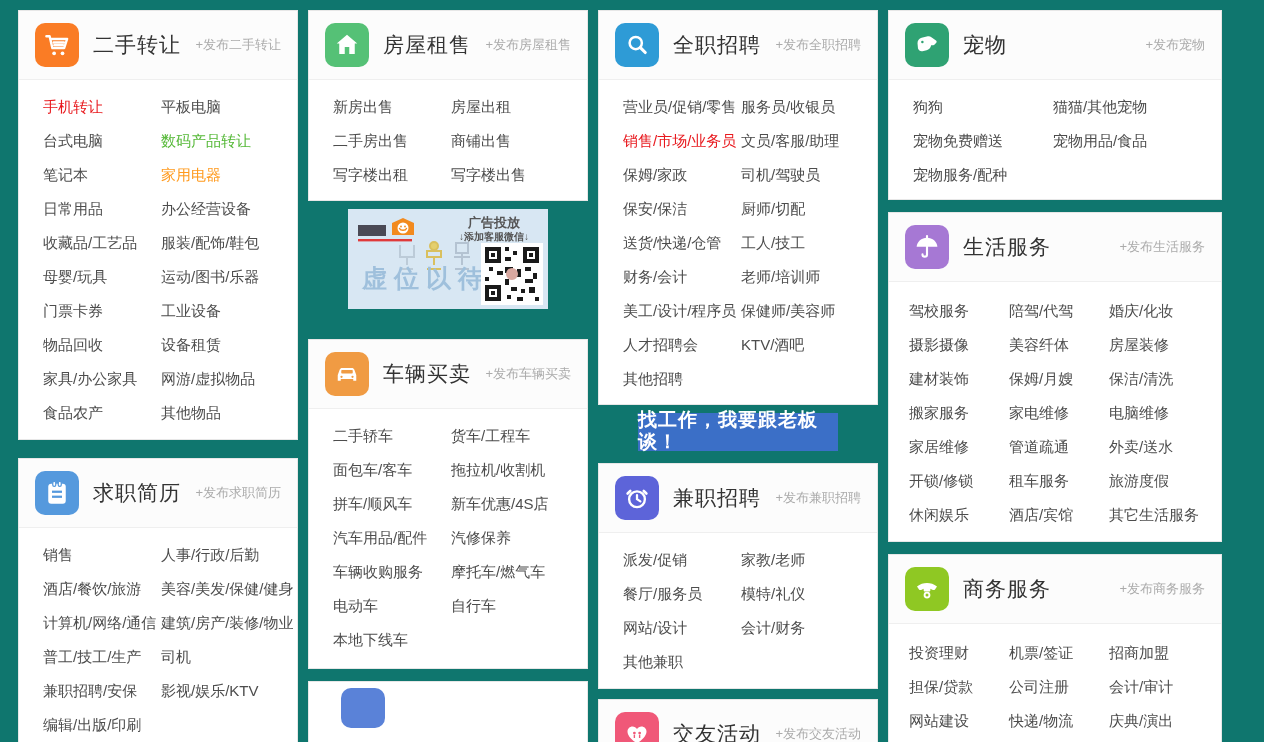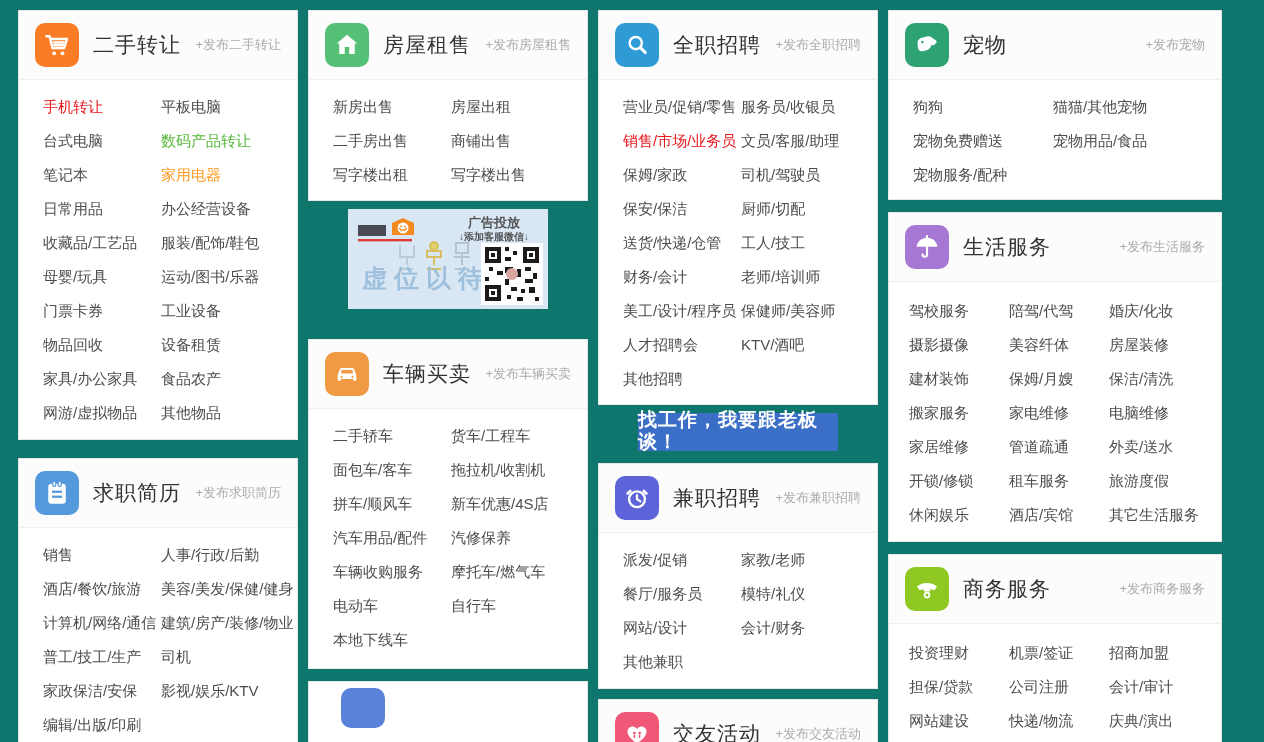--- a/index.html
+++ b/index.html
@@ -67,22 +67,22 @@
           <span class="cat">办公经营设备</span>
           <span class="cat">收藏品/工艺品</span>
           <span class="cat">服装/配饰/鞋包</span>
           <span class="cat">母婴/玩具</span>
           <span class="cat">运动/图书/乐器</span>
           <span class="cat">门票卡券</span>
           <span class="cat">工业设备</span>
           <span class="cat">物品回收</span>
           <span class="cat">设备租赁</span>
           <span class="cat">家具/办公家具</span>
+          <span class="cat">网游/虚拟物品</span>
           <span class="cat">食品农产</span>
-          <span class="cat">网游/虚拟物品</span>
           <span class="cat">其他物品</span>
         </div>
     </section>
 
     <section class="card" style="margin-top: 18px; height: 300px; --c: #5599dd;">
       <header class="card-head">
         <span class="card-icon">
           <svg viewBox="0 0 24 24">
               <rect x="5" y="4.6" width="14" height="16" rx="2.4" fill="#fff"></rect>
               <rect x="8.6" y="2.6" width="2.4" height="4" rx="1.1" fill="#fff" stroke="var(--c)" stroke-width="1"></rect>
@@ -96,21 +96,21 @@
       </header>
       <div class="card-body cols2">
           <span class="cat">销售</span>
           <span class="cat">人事/行政/后勤</span>
           <span class="cat">酒店/餐饮/旅游</span>
           <span class="cat">美容/美发/保健/健身</span>
           <span class="cat">计算机/网络/通信</span>
           <span class="cat">建筑/房产/装修/物业</span>
           <span class="cat">普工/技工/生产</span>
           <span class="cat">司机</span>
-          <span class="cat">家政保洁/安保</span>
+          <span class="cat">兼职招聘/安保</span>
           <span class="cat">影视/娱乐/KTV</span>
           <span class="cat">编辑/出版/印刷</span>
         </div>
     </section>
   </div>
 
   <div class="col" id="col2" style="display:flex;flex-direction:column;">
     <section class="card" style="height: 191px; flex: 0 0 auto; --c: #55c176;">
       <header class="card-head">
         <span class="card-icon">

